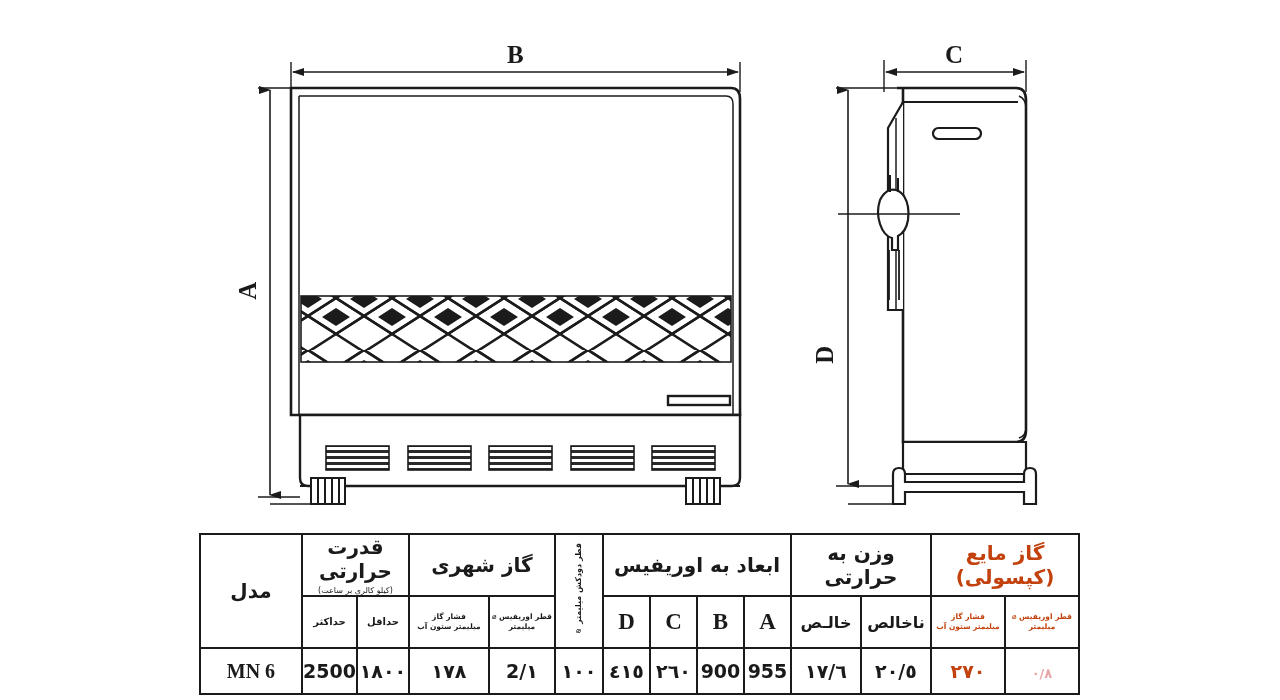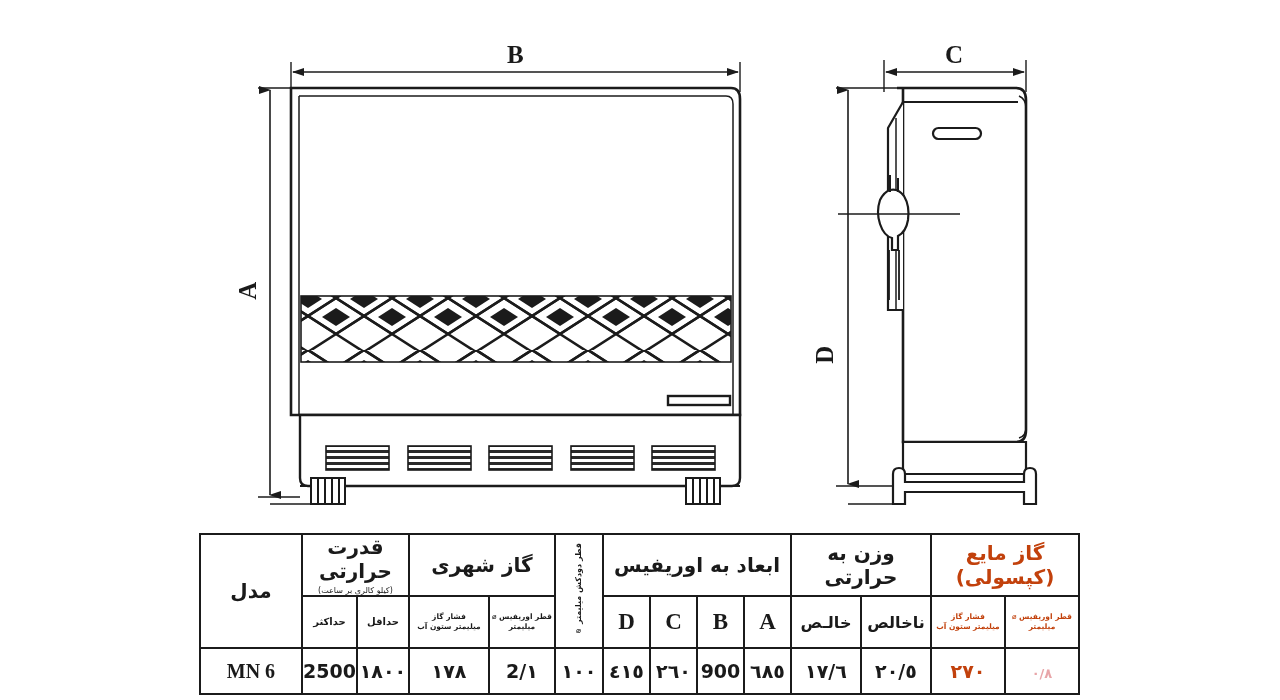--- a/index.html
+++ b/index.html
@@ -292,21 +292,21 @@
         </td>
       </tr>
 
       <tr>
         <td class="val thick">
           <span class="faint">٠/٨</span>
         </td>
         <td class="val red thick">٢٧٠</td>
         <td class="val thick">٢٠/٥</td>
         <td class="val thick">١٧/٦</td>
-        <td class="val thick">٦٨٥</td>
+        <td class="val thick">955</td>
         <td class="val thick">900</td>
         <td class="val thick">٢٦٠</td>
         <td class="val thick">٤١٥</td>
         <td class="val thick">١٠٠</td>
         <td class="val thick">١/2</td>
         <td class="val thick">١٧٨</td>
         <td class="val thick">١٨٠٠</td>
         <td class="val thick">2500</td>
         <td class="val lat thick">MN 6</td>
       </tr>

